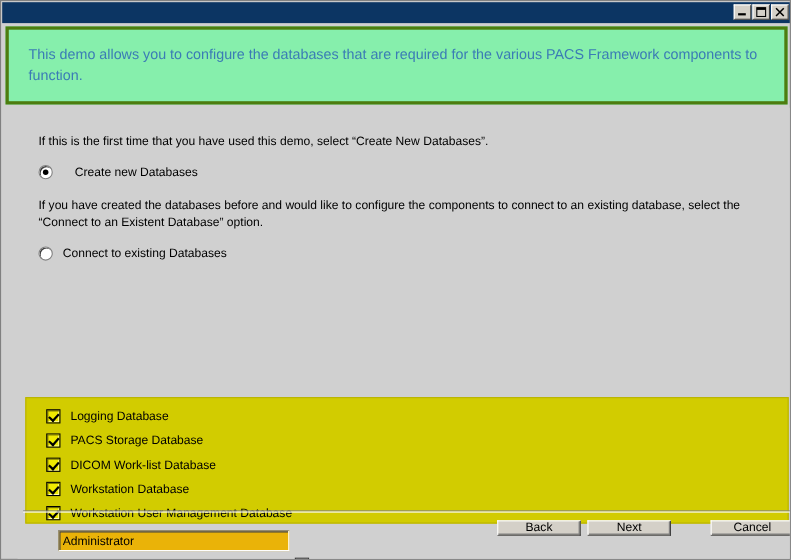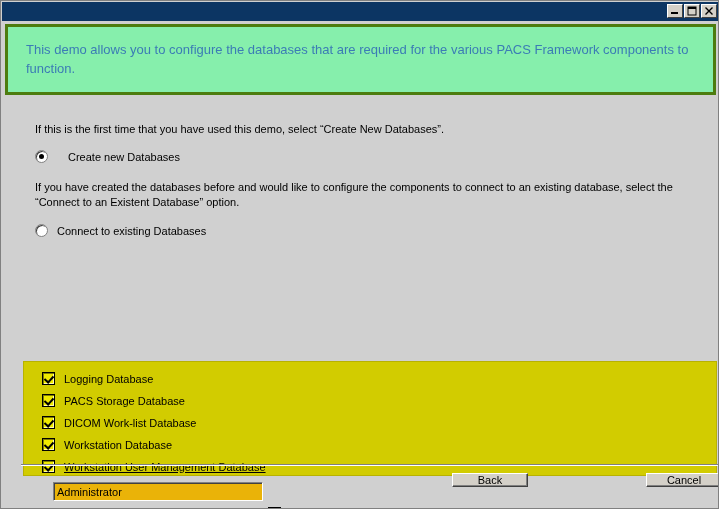--- a/index.html
+++ b/index.html
@@ -307,32 +307,33 @@
         <span class="cb-label">PACS Storage Database</span>
       </div>
       <div class="cb-row" style="top:54px;">
         <span class="checkbox checked"></span>
         <span class="cb-label">DICOM Work-list Database</span>
       </div>
       <div class="cb-row" style="top:76px;">
         <span class="checkbox checked"></span>
         <span class="cb-label">Workstation Database</span>
       </div>
-      <div class="cb-row" style="top:98px;text-decoration:underline;">
+      <div class="cb-row" style="top:98px;">
         <span class="checkbox checked"></span>
         <span class="cb-label">Workstation User Management Database</span>
       </div>
     </div>
 
     <input class="txtfield" style="left: 37px; top: 384px;" type="text" value="Administrator">
     <input class="txtfield" style="left: 37px; top: 410px;" type="text" value="Administrator">
 
     <div id="showpw-row">
       <span class="checkbox white checked"></span>
       <span class="cb-label">Show Password</span>
     </div>
 
     <div id="sep"></div>
     <div class="wbtn" id="btn-back">Back</div>
+    <div class="wbtn" id="btn-next">Next</div>
     <div class="wbtn" id="btn-cancel">Cancel</div>
 
   </div>
 </div>
 
 </body></html>

